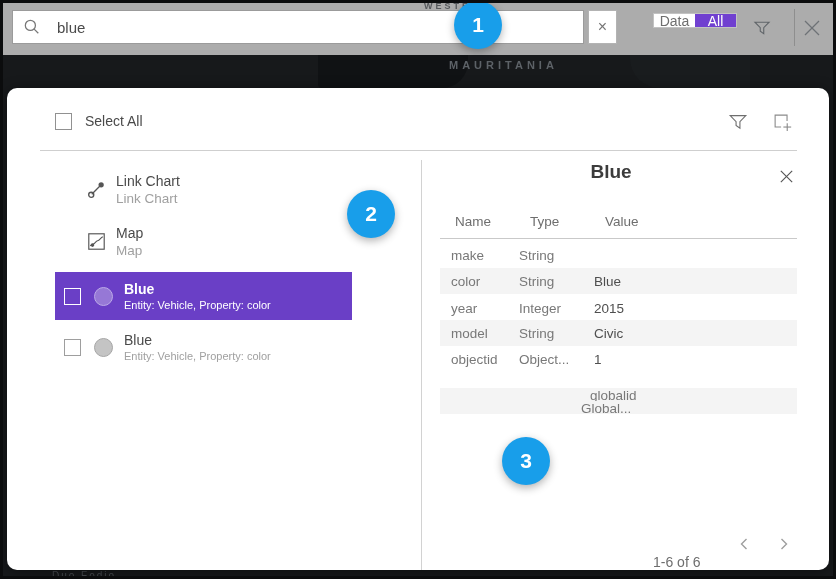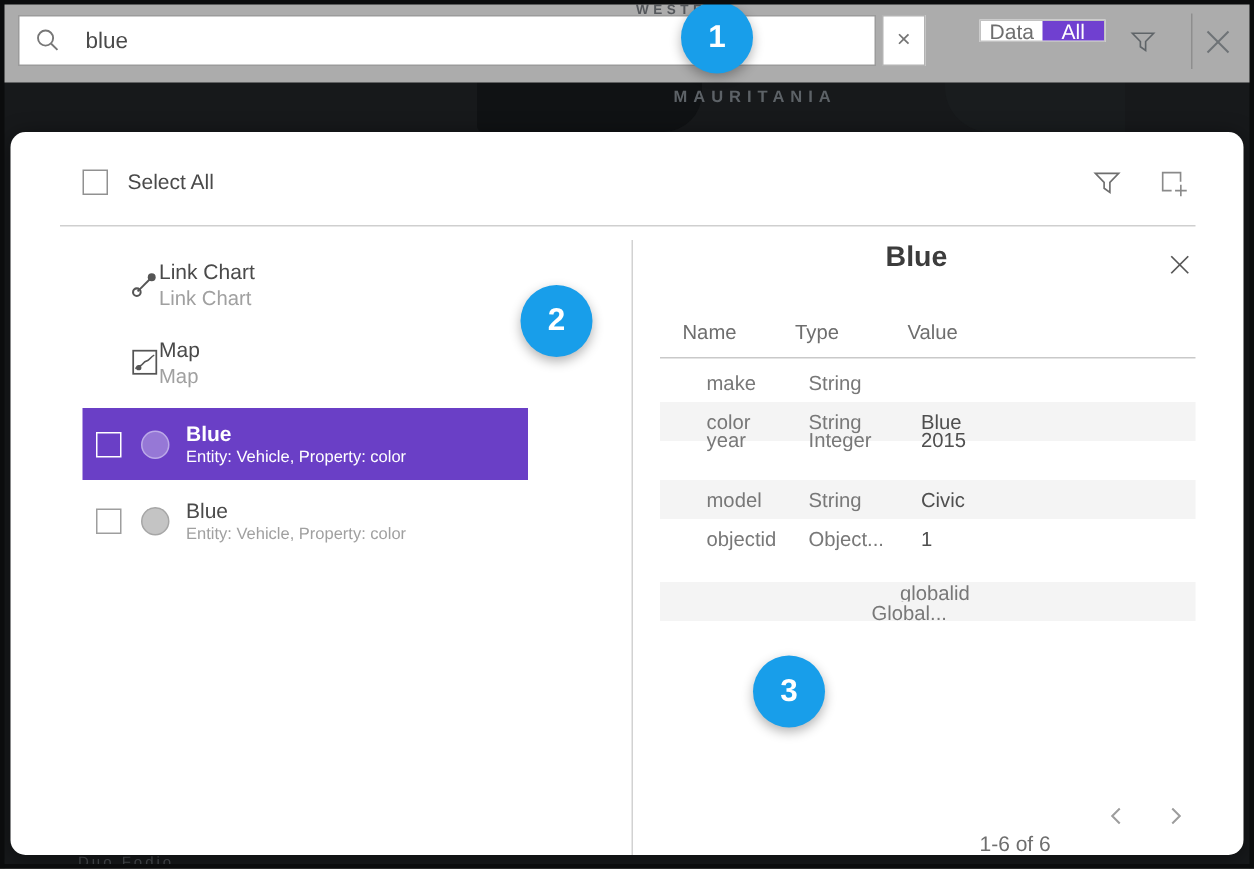--- a/index.html
+++ b/index.html
@@ -53,21 +53,21 @@
   .select-all-box{position:absolute;left:48px;top:25px;width:15px;height:15px;
     border:1px solid #919191;background:#fff;cursor:pointer;}
   .select-all-label{position:absolute;left:78px;top:25px;font-size:14px;color:#4a4a4a;}
   .panel-icon{position:absolute;top:22px;width:24px;height:24px;display:flex;
     align-items:center;justify-content:center;cursor:pointer;}
   .panel-funnel{left:719px;}
   .panel-add{left:763px;}
   .header-divider{position:absolute;left:33px;top:62px;width:757px;height:1px;background:#cfcfcf;}
 
   
-  .result-plain{position:absolute;left:80px;display:flex;align-items:center;cursor:pointer;}
+  .result-plain{position:absolute;left:80px;display:flex;align-items:center;gap:10px;cursor:pointer;}
   .result-texts .title{font-size:14px;color:#4a4a4a;}
   .result-texts .subtitle{font-size:13.5px;color:#a0a0a0;margin-top:2px;}
   .result-row{position:absolute;left:48px;width:297px;height:48px;display:flex;
     align-items:center;cursor:pointer;box-sizing:border-box;padding-left:9px;}
   .result-row.selected{background:var(--selected-row-purple,#6A3FC6);}
   .row-checkbox{width:15px;height:15px;border:1px solid #9e9e9e;background:transparent;
     flex:0 0 auto;cursor:pointer;}
   .result-row.selected .row-checkbox{border:1px solid #fff;}
   .row-dot{width:17px;height:17px;border-radius:50%;margin-left:13px;flex:0 0 auto;}
   .row-dot.gray{background:#c4c4c4;border:1.5px solid #a6a6a6;}
@@ -82,21 +82,21 @@
 
   
   .detail-title{position:absolute;left:414px;top:73px;width:380px;text-align:center;
     font-size:19px;font-weight:bold;color:#3c3c3c;}
   .detail-close{position:absolute;left:771px;top:80px;width:18px;height:18px;cursor:pointer;}
   .dt-header{position:absolute;top:126px;font-size:13.5px;color:#6e6e6e;}
   .dt-line{position:absolute;left:433px;top:150px;width:357px;height:1px;background:#c9c9c9;}
   .dt-row{position:absolute;left:433px;width:357px;height:26px;display:flex;align-items:center;}
   .dt-row.alt{background:#f4f4f4;}
   .dt-cell{font-size:13.5px;color:#787878;overflow:hidden;white-space:nowrap;}
-  .dt-cell.c-name{margin-left:31px;width:68px;}
+  .dt-cell.c-name{margin-left:11px;width:68px;}
   .dt-cell.c-type{width:75px;}
   .dt-cell.c-value{flex:1;color:#4f4f4f;}
   .pagination-label{position:absolute;left:646px;top:466px;font-size:14px;color:#6e6e6e;}
   .page-btn{position:absolute;top:447px;width:18px;height:18px;display:flex;align-items:center;
     justify-content:center;cursor:pointer;}
   .page-prev{left:728px;}
   .page-next{left:768px;}
 
   
   .callout{position:absolute;width:48px;height:48px;border-radius:50%;
@@ -232,21 +232,21 @@
 
     <div class="dt-row" style="top:154px;">
       <div class="dt-cell c-name">make</div>
       <div class="dt-cell c-type">String</div>
     </div>
     <div class="dt-row alt" style="top:180px;">
       <div class="dt-cell c-name">color</div>
       <div class="dt-cell c-type">String</div>
       <div class="dt-cell c-value">Blue</div>
     </div>
-    <div class="dt-row" style="top:192px;">
+    <div class="dt-row" style="top:202px;align-items:flex-end;">
       <div class="dt-cell c-name">year</div>
       <div class="dt-cell c-type">Integer</div>
       <div class="dt-cell c-value">2015</div>
     </div>
     <div class="dt-row alt" style="top:232px;">
       <div class="dt-cell c-name">model</div>
       <div class="dt-cell c-type">String</div>
       <div class="dt-cell c-value">Civic</div>
     </div>
     <div class="dt-row" style="top:258px;">

